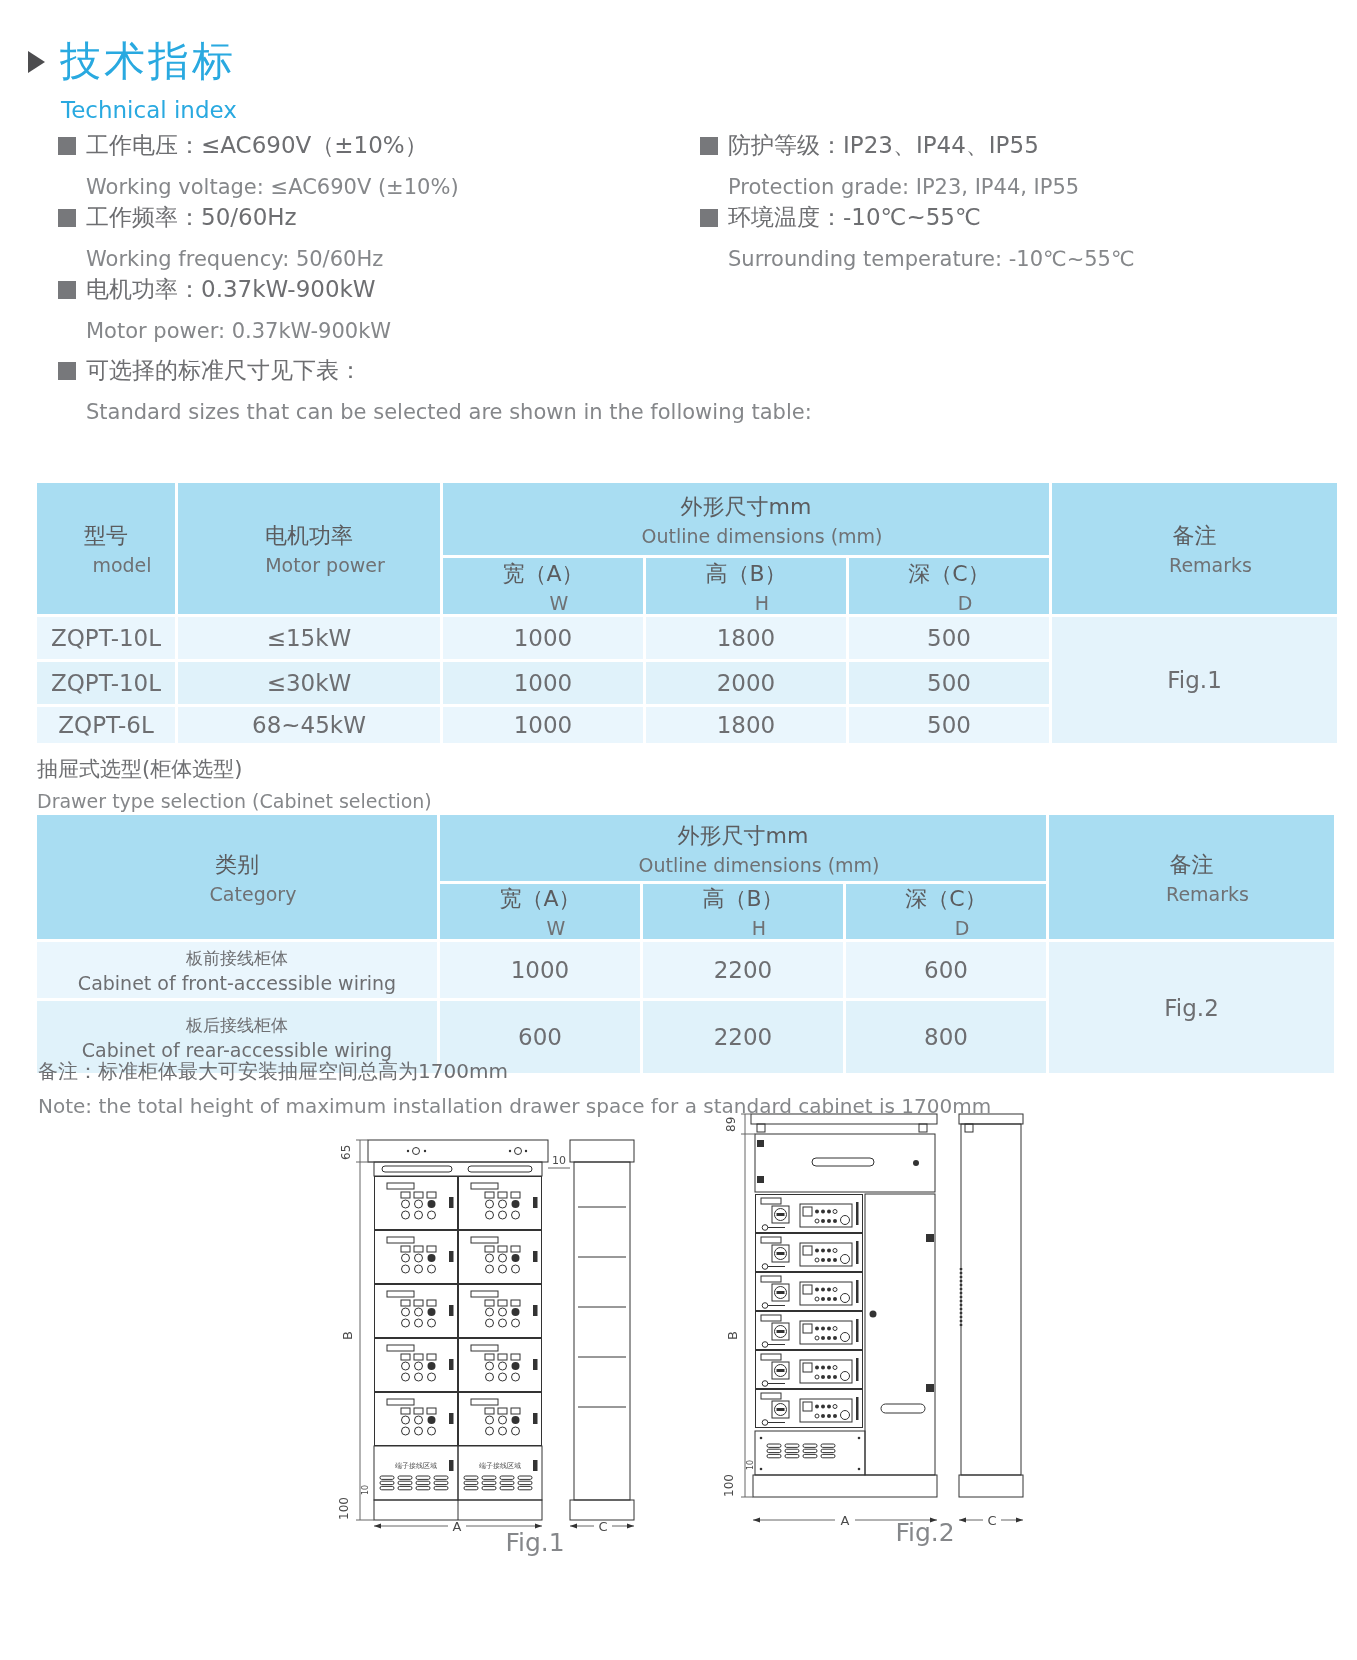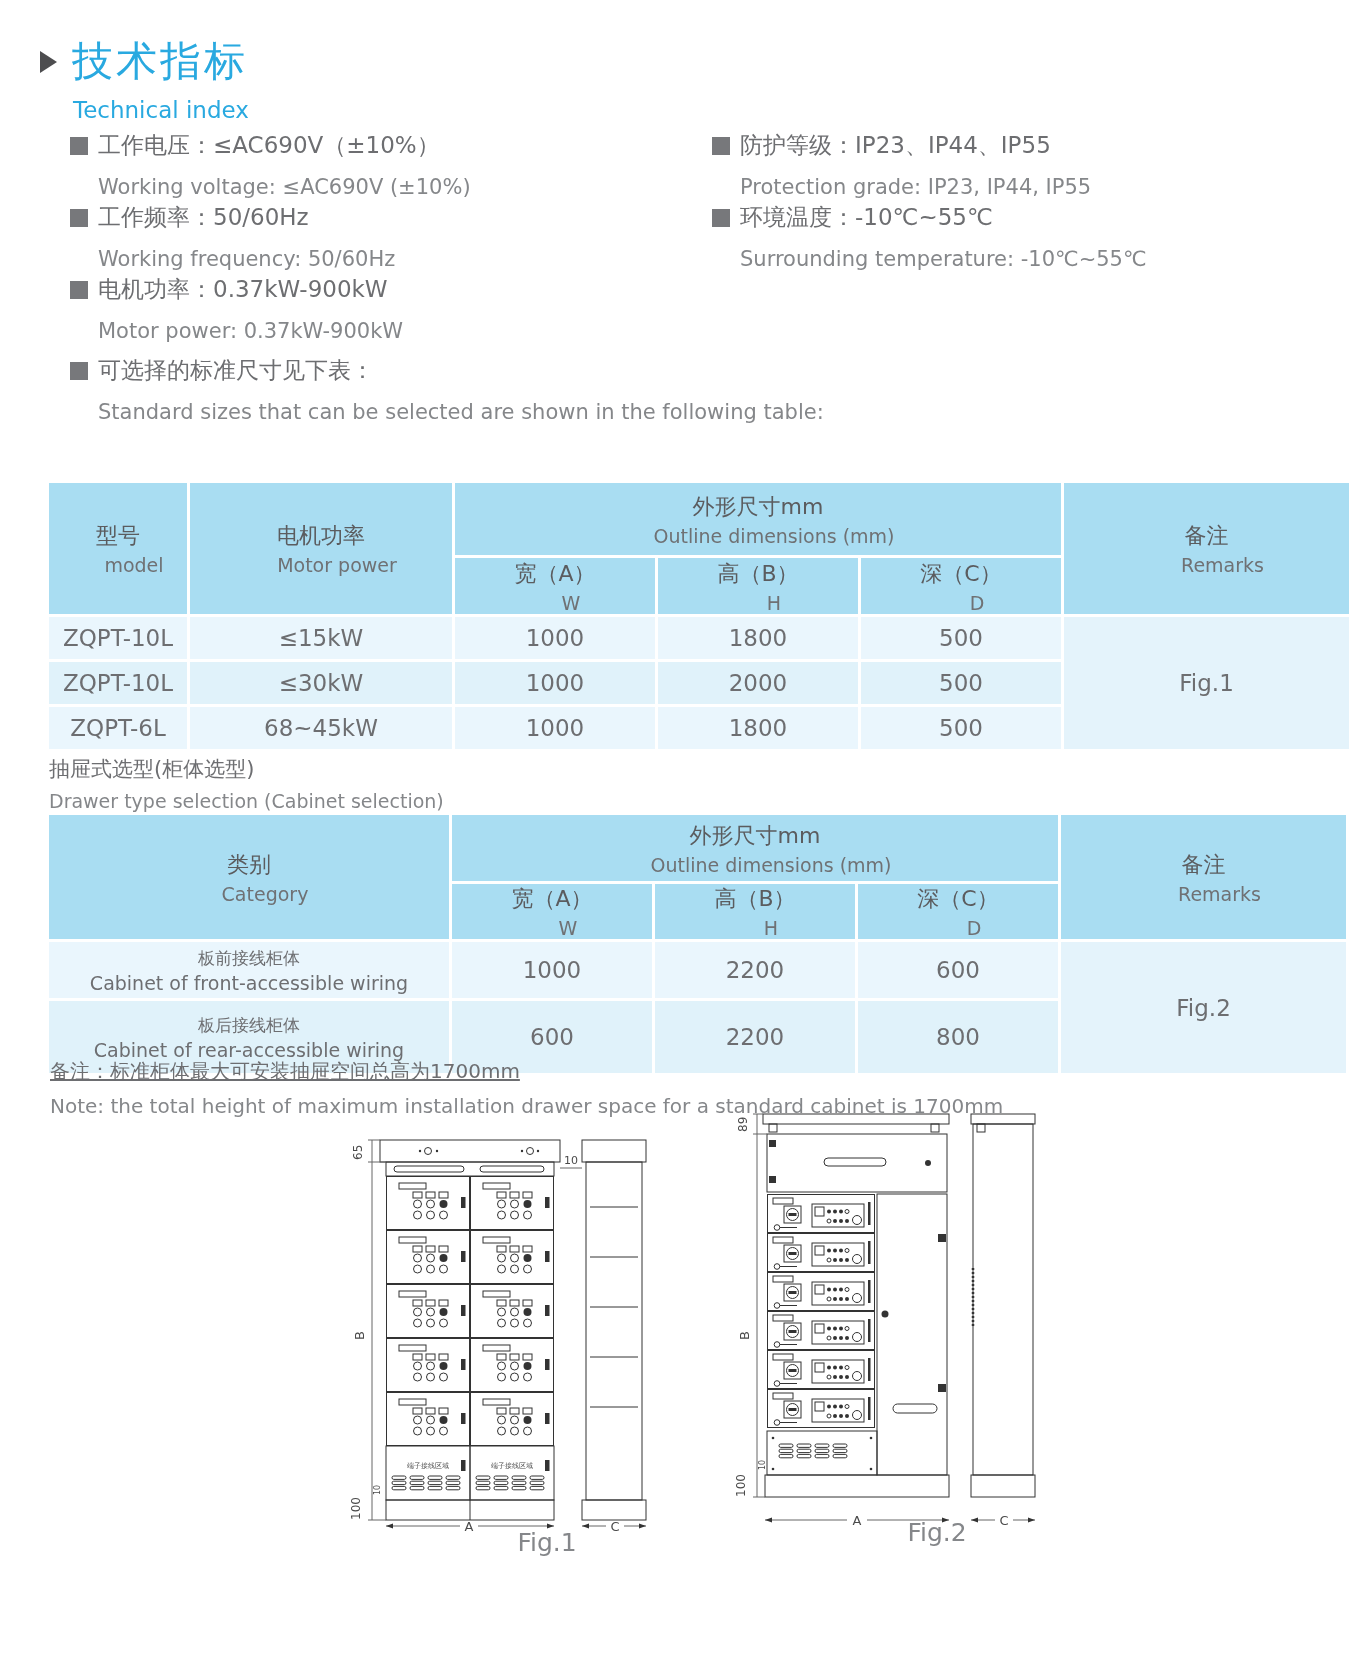--- a/index.html
+++ b/index.html
@@ -1,17 +1,17 @@
 <!DOCTYPE html>
 <html><head>
 <meta charset="utf-8">
 <style>
   html,body{margin:0;padding:0;background:#fff;}
   body{width:1357px;height:1660px;position:relative;font-family:"DejaVu Sans","Liberation Sans",sans-serif;color:#6d6e71;}
-  .canvas{position:absolute;inset:0;overflow:hidden;margin-left:12px;}
+  .canvas{position:absolute;inset:0;overflow:hidden;}
 
   
   .page-header{position:absolute;left:28px;top:34px;}
   .title-row{display:flex;align-items:center;}
   .tri{width:0;height:0;border-left:17px solid #4d4d4f;border-top:11px solid transparent;border-bottom:11px solid transparent;margin-right:15px;}
   .title-zh{font-size:41px;color:#29a9e0;letter-spacing:3px;}
   .title-en{font-size:23px;color:#29a9e0;margin:8px 0 0 33px;}
 
   
   .spec{position:absolute;}
@@ -31,21 +31,21 @@
   .hd .zh{font-size:22px;color:#5b5c5f;}
   .hd .en{font-size:19px;color:#6f7174;margin-top:3px;padding-left:32px;}
   tr.r0 td{background:#eaf6fd;color:#6d6e71;font-size:23px;}
   tr.r1 td{background:#e0f2fa;color:#6d6e71;font-size:23px;}
   td.remark-cell{background:#e4f3fb !important;font-size:23px;color:#6d6e71;}
   .cat .czh{font-size:17px;color:#6d6e71;}
   .cat .cen{font-size:19px;color:#6d6e71;margin-top:2px;}
 
   
   .note{position:absolute;left:38px;}
-  .note-zh{font-size:20px;color:#6d6e71;text-decoration:underline;}
+  .note-zh{font-size:20px;color:#6d6e71;}
   .note-en{font-size:20px;color:#85878a;margin-top:9px;}
 
   
   svg{position:absolute;}
   svg .ln{stroke:#333;fill:none;stroke-width:1;}
   svg .fl{fill:#333;stroke:none;}
   svg .dim{stroke:#666;fill:none;stroke-width:1;}
   svg text{font-family:"DejaVu Sans","Liberation Sans",sans-serif;fill:#4a4a4a;}
   .fig-caption{position:absolute;font-size:25px;color:#85878a;text-align:center;width:170px;}
 </style>
@@ -158,21 +158,21 @@
       <td>500</td>
       <td class="remark-cell" rowspan="3">Fig.1</td>
     </tr>
     <tr class="r1" style="height:42px">
       <td>ZQPT-10L</td>
       <td>≤30kW</td>
       <td>1000</td>
       <td>2000</td>
       <td>500</td>
     </tr>
-    <tr class="r0" style="height:42px">
+    <tr class="r0" style="height:36px">
       <td>ZQPT-6L</td>
       <td>68~45kW</td>
       <td>1000</td>
       <td>1800</td>
       <td>500</td>
     </tr>
   </tbody>
     </table>
 
   <div class="sec" style="top:755px">

